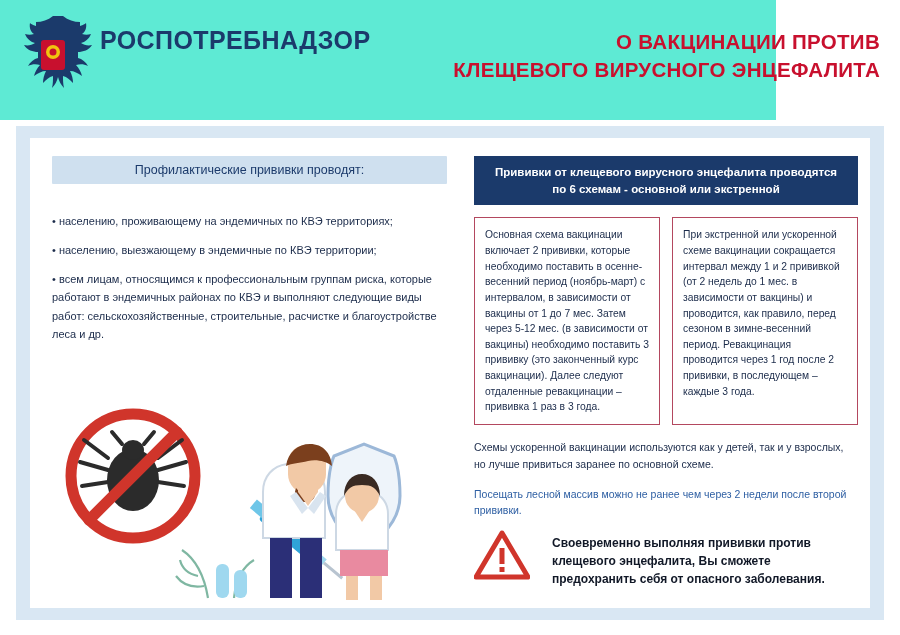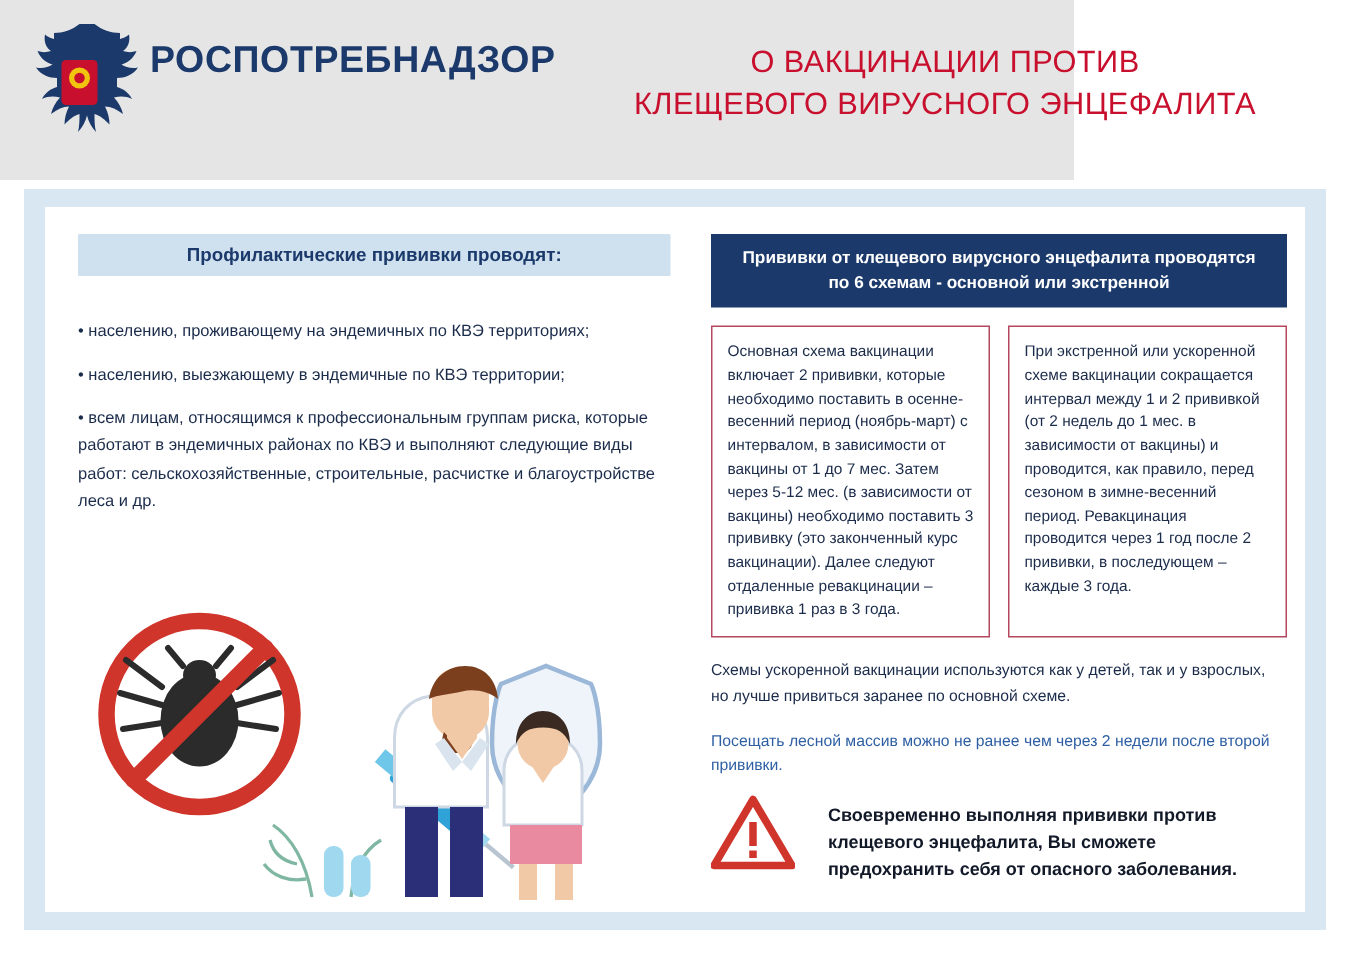--- a/index.html
+++ b/index.html
@@ -10,60 +10,60 @@
     overflow:hidden;
   }
   .poster{
     position:relative;
     width:900px;height:635px;
     background:#ffffff;
     box-sizing:border-box;
   }
   
   .header{
-    position:absolute;left:0;top:0;width:716px;height:120px;
-    background:#e5e5e5;
+    position:absolute;left:0;top:0;width:776px;height:120px;
+    background:#5eead4;
   }
   .emblem{
     position:absolute;left:14px;top:12px;width:78px;height:92px;
   }
   .brand{
     position:absolute;left:100px;top:28px;
   }
   .brand-title{
     font-size:25px;font-weight:bold;color:#1b3a6b;letter-spacing:.4px;
     line-height:1;
   }
   .brand-sub{
     margin-top:7px;
     font-size:9.5px;color:#2e5fa3;letter-spacing:.2px;line-height:1.45;
     text-transform:uppercase;
   }
   .brand-sub .phone{color:#c8102e;font-weight:bold;}
   .main-title{
     position:absolute;left:380px;top:28px;width:500px;
-    text-align:center;
-    color:#c8102e;font-weight:normal;font-size:20.5px;line-height:1.35;
+    text-align:right;
+    color:#c8102e;font-weight:bold;font-size:20.5px;line-height:1.35;
     letter-spacing:.3px;
   }
   
   .panel{
     position:absolute;left:16px;top:126px;width:868px;height:494px;
     background:#d9e7f3;
   }
   .panel-inner{
     position:absolute;left:14px;top:12px;width:840px;height:470px;
     background:#ffffff;
   }
   
   .left{
     position:absolute;left:22px;top:18px;width:395px;
   }
   .left-head{
-    background:#cfe0ef;color:#1b3a6b;font-weight:bold;font-size:12.5px;
+    background:#cfe0ef;color:#1b3a6b;font-weight:normal;font-size:12.5px;
     text-align:center;padding:7px 4px;border-radius:1px;
   }
   .left-body{
     margin-top:28px;color:#1b2b4a;font-size:11px;line-height:1.65;
   }
   .left-body p{margin:0 0 11px 0;}
   .left-body .last{margin-top:14px;}
   
   .illus{
     position:absolute;left:18px;top:250px;width:400px;height:215px;

